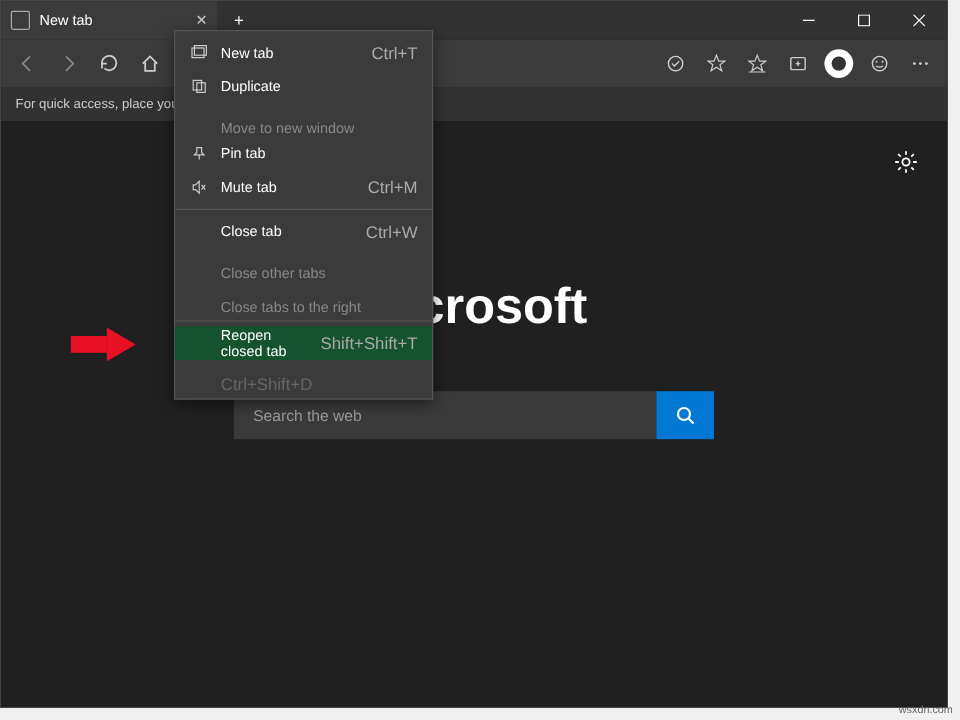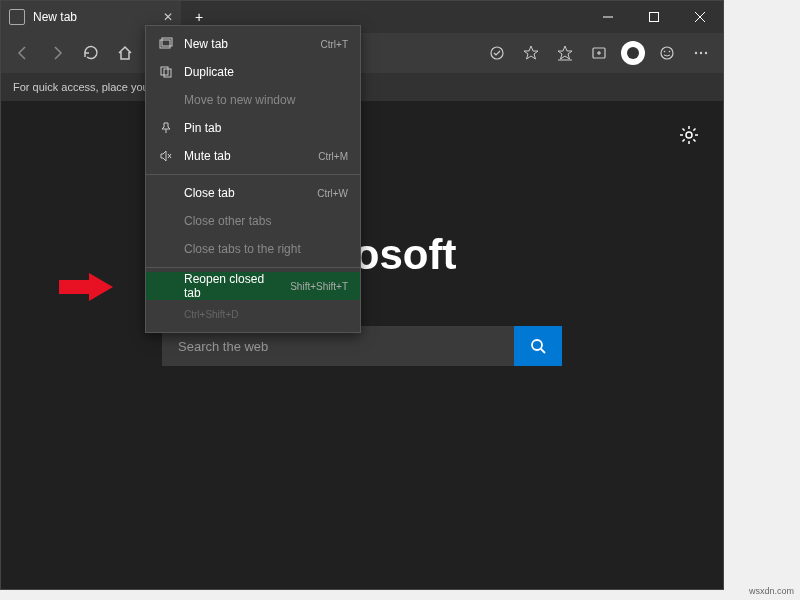--- a/index.html
+++ b/index.html
@@ -1,18 +1,18 @@
 <!DOCTYPE html>
 <html><head>
   <meta charset="utf-8">
   <style>
     * { margin: 0; padding: 0; box-sizing: border-box; font-family: 'Segoe UI', sans-serif; }
     body { background: #f0f0f0; width: 800px; height: 600px; overflow: hidden; position: relative; }
     
-    .window { width: 724px; height: 590px; background: #202020; position: relative; border: 1px solid #444; }
+    .window { width: 790px; height: 590px; background: #202020; position: relative; border: 1px solid #444; }
     
     .titlebar { height: 32px; background: #323232; display: flex; align-items: center; position: relative; }
     .tab { height: 32px; width: 180px; background: #3b3b3b; display: flex; align-items: center; padding: 0 8px; gap: 8px; font-size: 12px; color: #fff; }
     .tab .icon-box { width: 16px; height: 16px; border: 1px solid #aaa; border-radius: 2px; display: flex; align-items: center; justify-content: center; }
     .tab-close { margin-left: auto; color: #ccc; font-size: 12px; cursor: pointer; }
     .new-tab-btn { width: 28px; height: 28px; display: flex; align-items: center; justify-content: center; color: #fff; font-size: 14px; margin-left: 4px; cursor: pointer; }
     .window-controls { position: absolute; right: 0; top: 0; display: flex; }
     .win-ctrl { width: 46px; height: 32px; display: flex; align-items: center; justify-content: center; color: #fff; cursor: pointer; }
     .win-ctrl svg { width: 10px; height: 10px; }
     
@@ -31,26 +31,26 @@
     .gear svg { width: 20px; height: 20px; }
     .logo { position: absolute; left: 50%; transform: translateX(-50%); top: 130px; color: #fff; font-size: 42px; font-weight: 600; }
     .searchbox { position: absolute; left: 50%; transform: translateX(-50%); top: 225px; width: 400px; height: 40px; display: flex; }
     .search-input { flex: 1; background: #3a3a3a; border: none; color: #fff; padding: 0 16px; font-size: 13px; outline: none; }
     .search-input::placeholder { color: #999; }
     .search-btn { width: 48px; background: #0078d4; display: flex; align-items: center; justify-content: center; cursor: pointer; }
     .search-btn svg { width: 16px; height: 16px; stroke: #fff; }
     
     .context-menu { position: absolute; left: 144px; top: 24px; width: 216px; background: #3b3b3b; border: 1px solid #555; box-shadow: 0 4px 12px rgba(0,0,0,0.5); z-index: 100; padding: 4px 0; }
     .menu-item { height: 28px; display: flex; align-items: center; padding: 0 12px; font-size: 12px; color: #fff; cursor: pointer; gap: 10px; }
-    .menu-item.disabled { color: #888; cursor: default; }
+    .menu-item.disabled { color: #888; cursor: default; align-items: flex-end; }
     .menu-item.highlighted { background: #14532d; }
     .menu-icon { width: 16px; height: 16px; display: flex; align-items: center; justify-content: center; flex-shrink: 0; }
     .menu-icon svg { width: 14px; height: 14px; }
     .menu-label { flex: 1; }
-    .menu-shortcut { font-size: 10px; color: #aaa; }
+    .menu-shortcut { font-size: 14px; color: #aaa; }
     .menu-item.disabled .menu-shortcut { color: #666; }
     .menu-sep { height: 1px; background: #555; margin: 4px 0; }
     
     .arrow { position: absolute; left: 88px; top: 272px; z-index: 101; }
     .arrow-shape { width: 0; height: 0; border-top: 14px solid transparent; border-bottom: 14px solid transparent; border-left: 24px solid #e81123; position: relative; }
     .arrow-shape::before { content: ''; position: absolute; left: -54px; top: -7px; width: 30px; height: 14px; background: #e81123; }
     
     .watermark { position: absolute; right: 6px; bottom: 4px; font-size: 9px; color: #666; }
   </style>
 </head>

